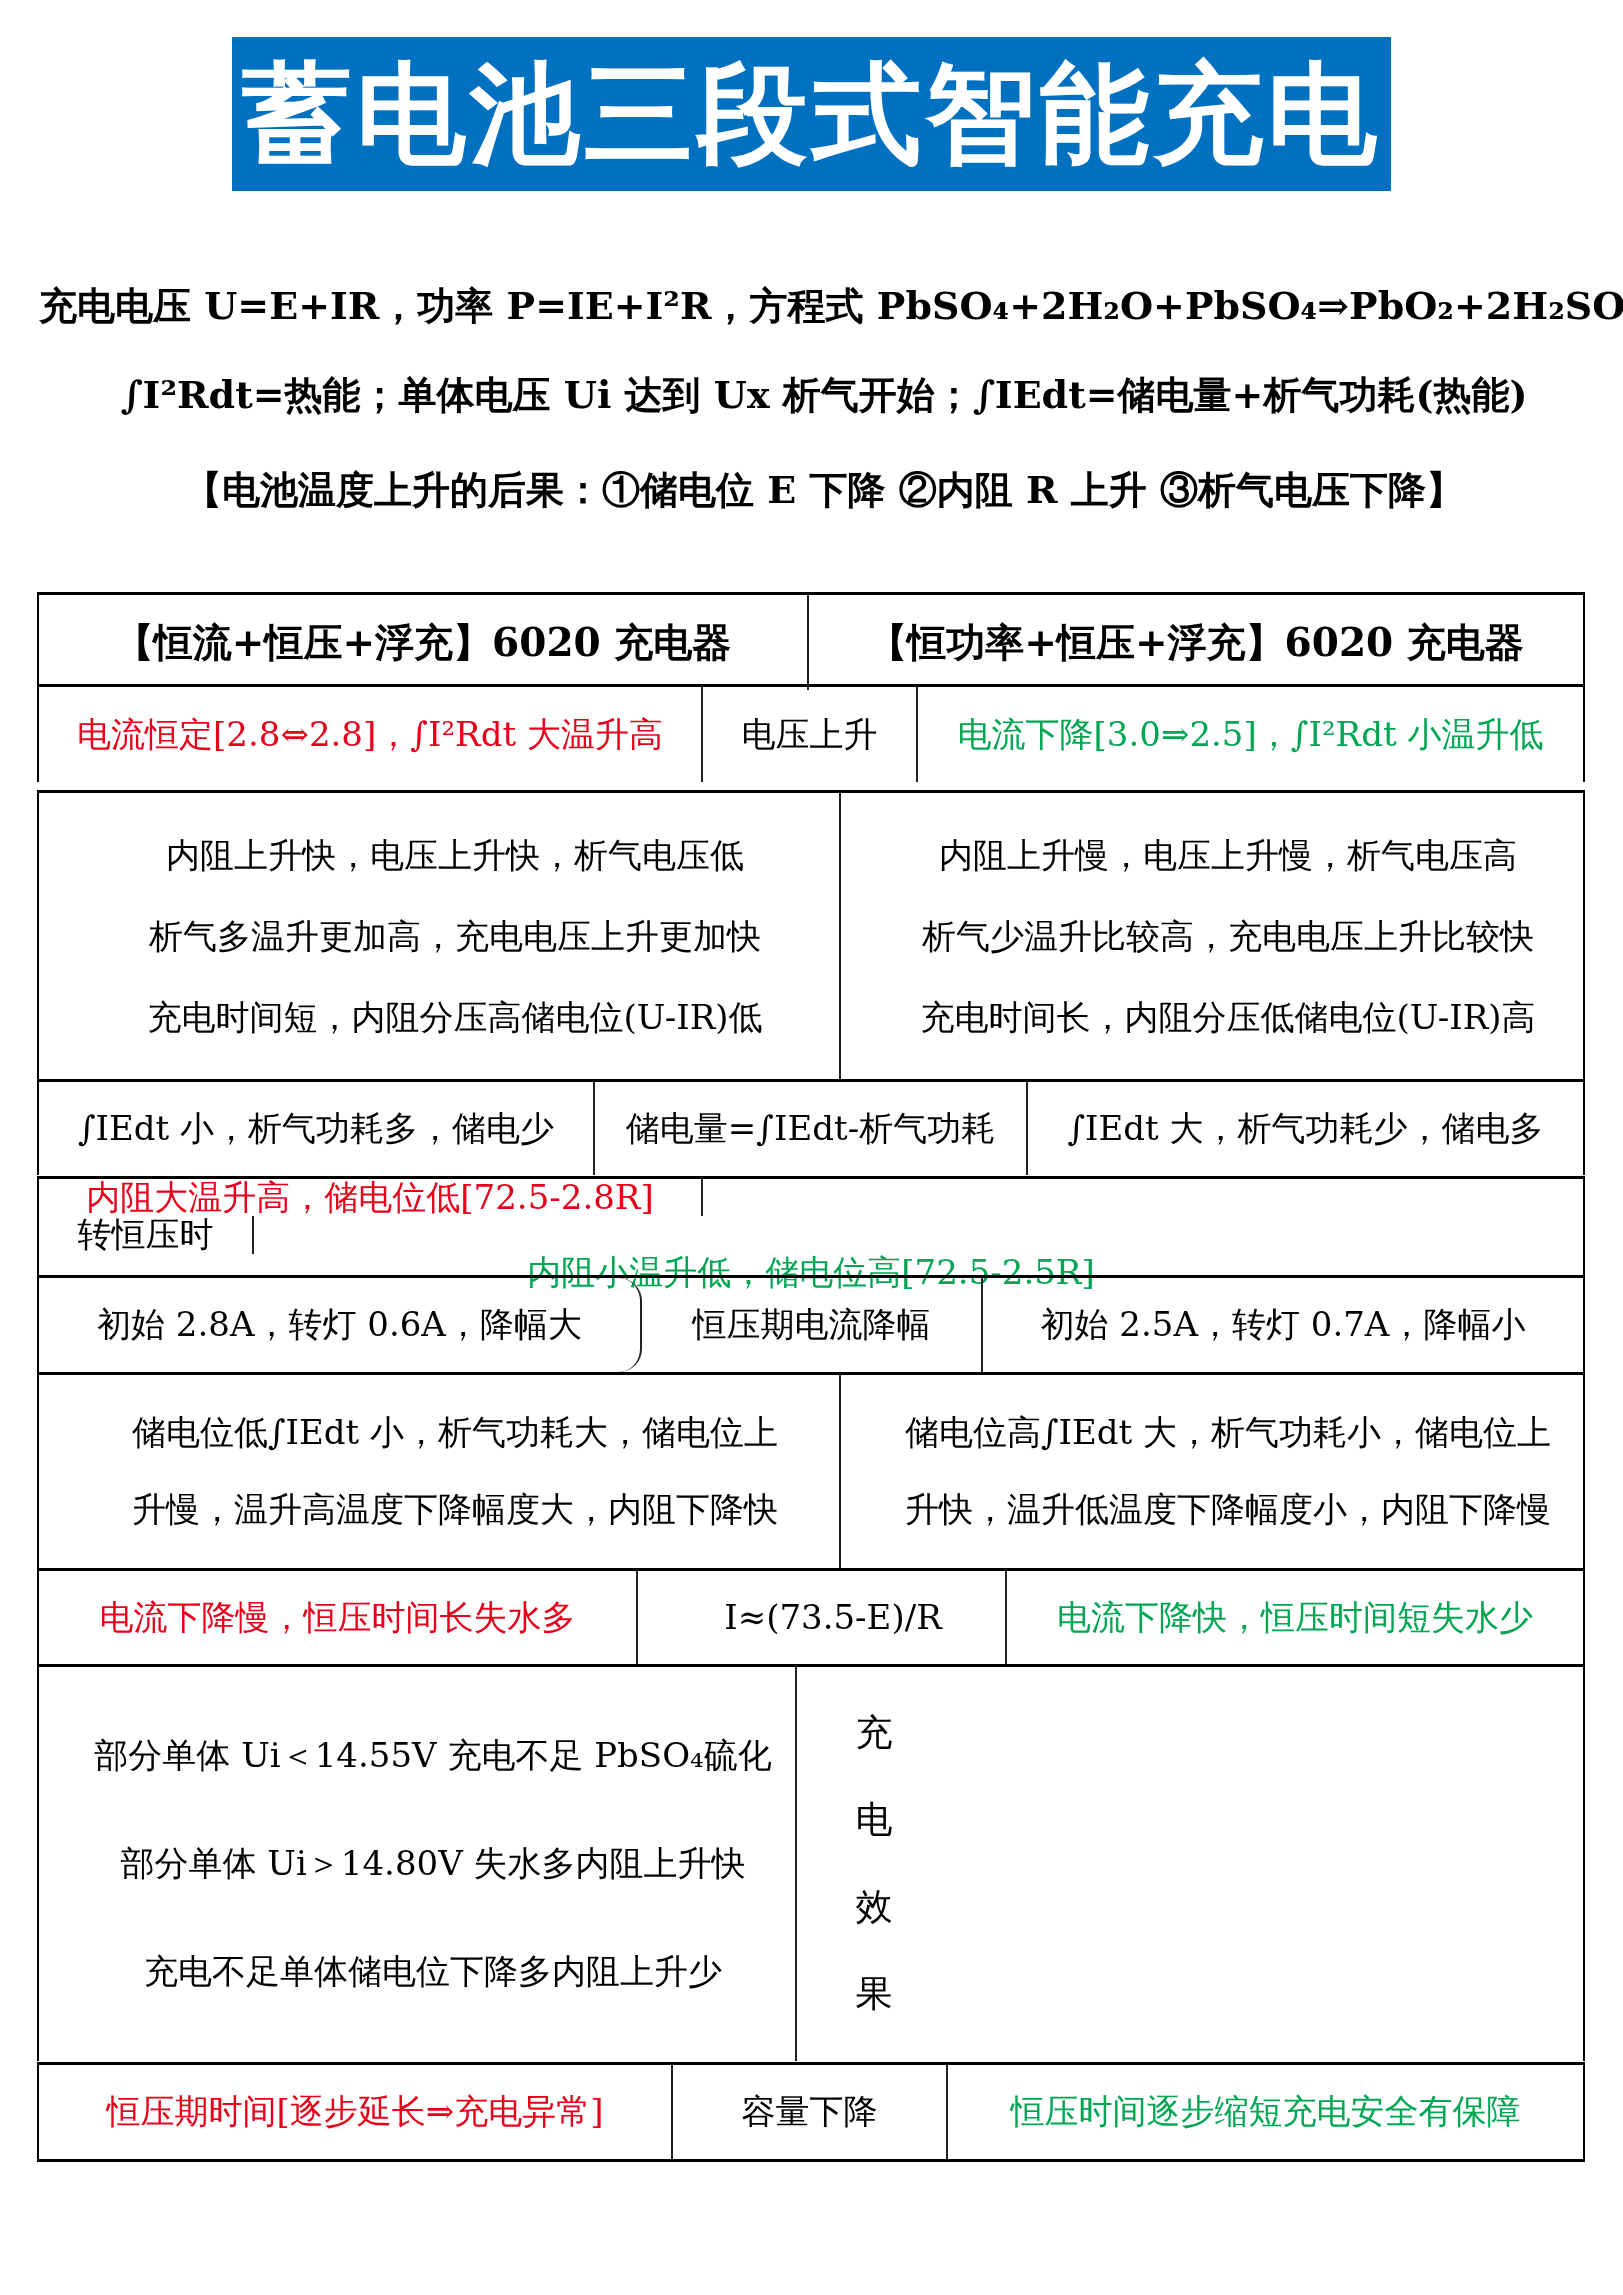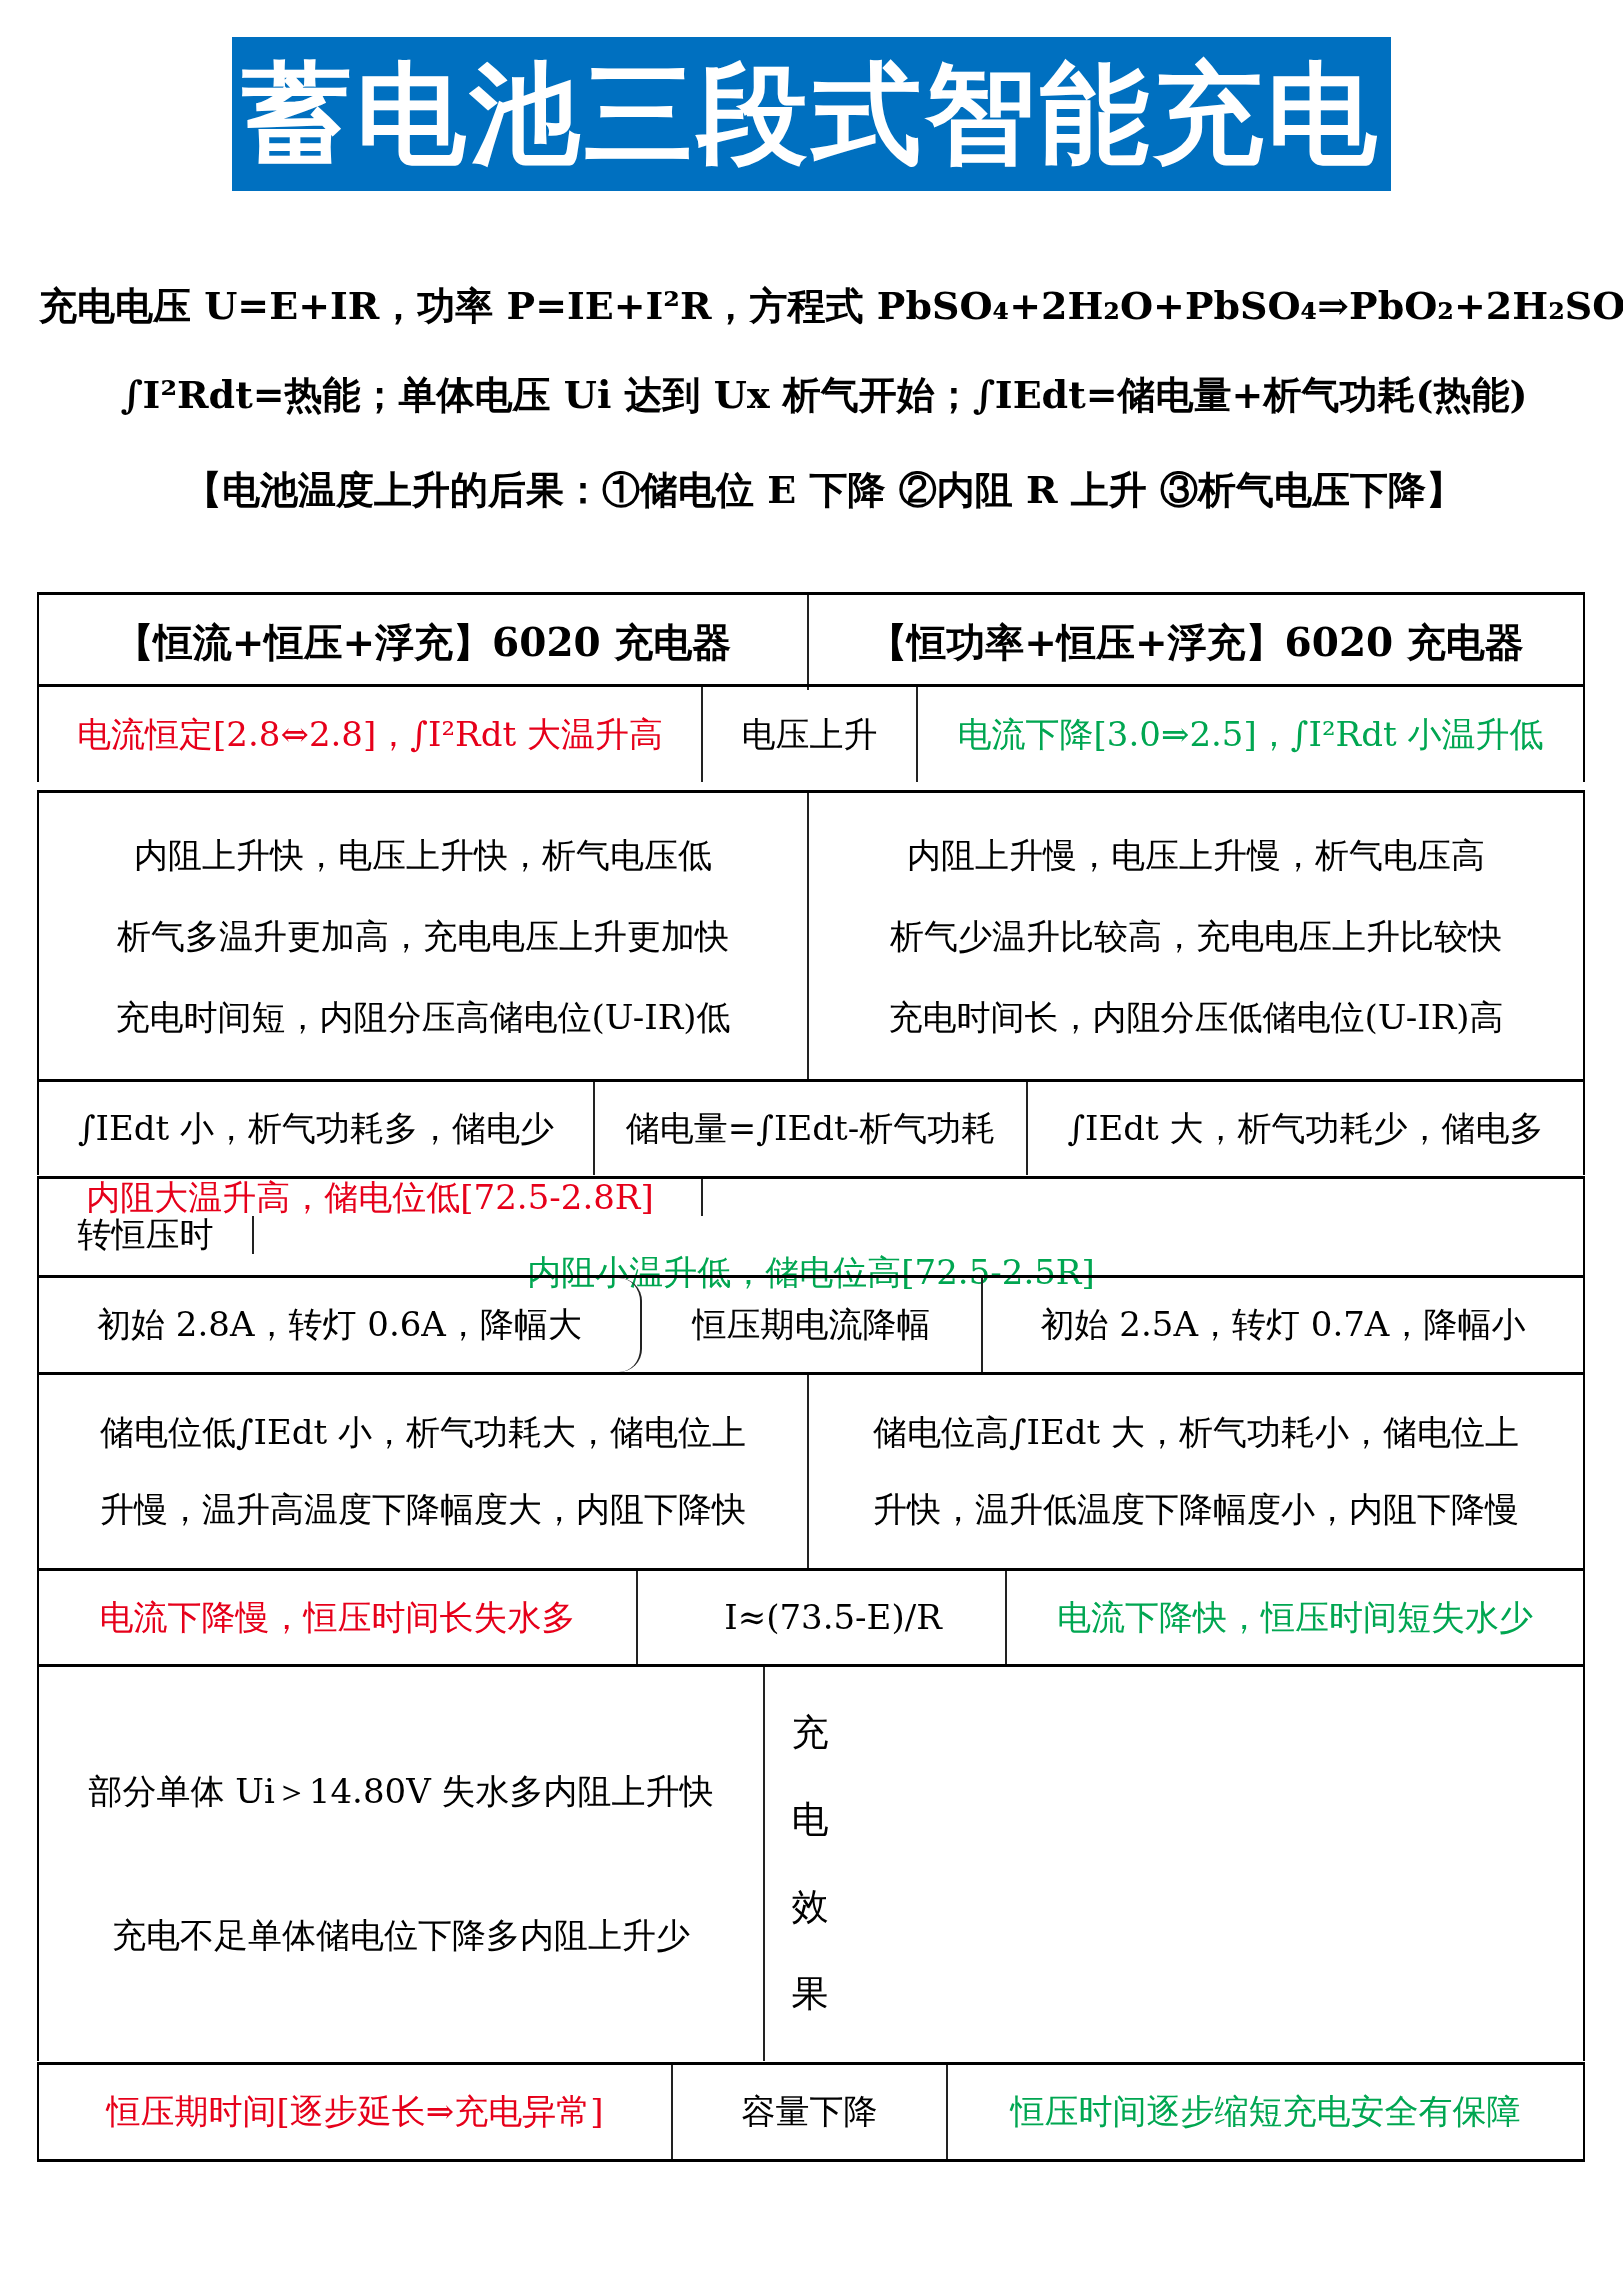--- a/index.html
+++ b/index.html
@@ -33,21 +33,21 @@
   .cell {
     box-sizing: border-box; display: flex; flex-direction: column;
     align-items: center; justify-content: space-around; text-align: center;
     border-right: 2px solid #222; font-size: 34px; line-height: 1.1; white-space: nowrap;
     padding: 0 6.5px;
   }
   .cell:last-child { border-right: none; }
   .cell.head { font-size: 39px; font-weight: bold; }
   .cell.red { color: #E6001A; }
   .cell.green { color: #00A651; }
-  .cell.multi { justify-content: space-evenly; }
+  .cell.multi { justify-content: space-evenly; margin-left: 32px; }
   .cell .ln { display: block; }
   .vert { font-size: 37px; }
 </style>
 </head>
 <body>
 
 <div class="title-box">
   <div class="title-text">蓄电池三段式智能充电</div>
 </div>
 
@@ -111,20 +111,21 @@
   </div>
 
   <div class="row" style="top:976px;height:97px;">
     <div class="cell red" style="width:599px;">电流下降慢，恒压时间长失水多</div>
     <div class="cell" style="width:346px;margin-left:23px;">I≈(73.5-E)/R</div>
     <div class="cell green" style="flex:1;">电流下降快，恒压时间短失水少</div>
   </div>
 
   <div class="row" style="top:1072px;height:397px;">
     <div class="cell multi" style="width:726px;">
+      <span class="ln">部分单体 Ui＜14.55V 充电不足 PbSO₄硫化</span>
       <span class="ln">部分单体 Ui＞14.80V 失水多内阻上升快</span>
       <span class="ln">充电不足单体储电位下降多内阻上升少</span>
     </div>
     <div class="cell multi vert" style="width:90px;">
       <span class="ln">充</span>
       <span class="ln">电</span>
       <span class="ln">效</span>
       <span class="ln">果</span>
     </div>
   </div>

